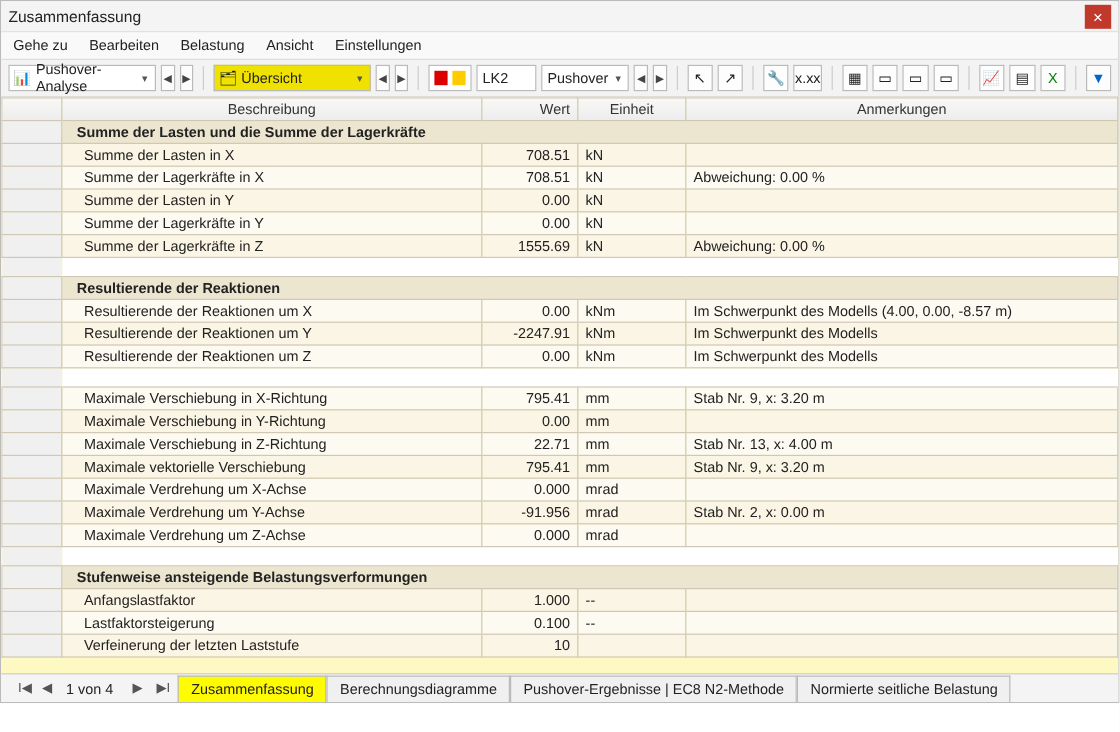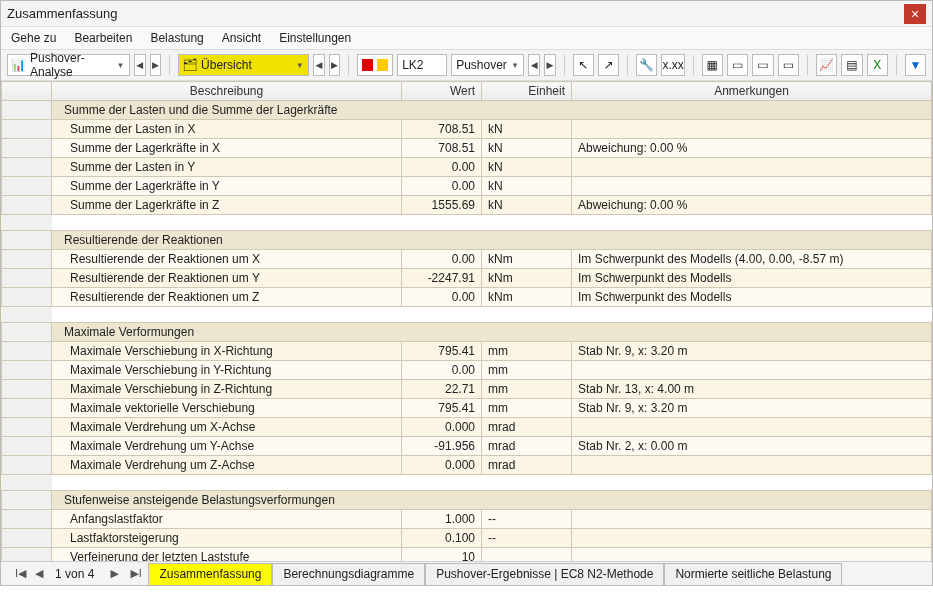--- a/index.html
+++ b/index.html
@@ -20,22 +20,22 @@
   .swatch { width:12px; height:12px; display:inline-block; }
   .icon-btn { width:26px; height:22px; border:1px solid #bbb; background:#fdfdfd; display:flex; align-items:center; justify-content:center; cursor:pointer; font-size:12px; }
   .dd-pusho { width:150px; }
   .dd-over { width:160px; }
   .grid { flex:1; overflow:auto; background:#fef9c3; }
   table { border-collapse:collapse; width:100%; }
   th, td { border:1px solid #d0c8b4; padding:2px 6px; height:16px; font-size:12px; white-space:nowrap; }
   th { background:linear-gradient(#f8f8f8,#ececec); font-weight:400; color:#333; text-align:center; }
   th.desc { width:350px; }
   th.wert { width:80px;text-align:right; }
-  th.einh { width:90px;text-align:right; }
-  tr.group td { background:#ece6d1; font-weight:400;padding-left:12px; }
+  th.einh { width:90px; }
+  tr.group td { background:#ece6d1; font-weight:700;padding-left:12px; }
   tr.data td { background:#fdfbf1; }
   tr.data:nth-child(even) td { background:#faf5e4; }
   tr.blank td { background:#fff; border-left:0; border-right:0; }
   td.col0 { width:50px; background:#f0f0f0 !important; border-right:1px solid #d0c8b4; }
   td.desc { padding-left:18px; }
   td.wert { text-align:right; }
   .footer { display:flex; align-items:center; border-top:1px solid #ccc; background:#f4f4f4; height:24px; }
   .footer .nav { display:flex; align-items:center; gap:4px; padding:0 8px; }
   .footer .nav button { border:0; background:transparent; cursor:pointer; font-size:11px; color:#555; width:16px; }
   .footer .tabs { display:flex; height:100%; }
@@ -192,24 +192,20 @@
             <td class="col0"></td>
             <td class="desc">Resultierende der Reaktionen um Z</td>
             <td class="wert">0.00</td>
             <td>kNm</td>
             <td>Im Schwerpunkt des Modells</td>
           </tr>
           <tr class="blank">
             <td class="col0"></td>
             <td colspan="4" style="height:14px"></td>
           </tr>
-          <tr class="group">
-            <td class="col0"></td>
-            <td colspan="4">Maximale Verformungen</td>
-          </tr>
           <tr class="data">
             <td class="col0"></td>
             <td class="desc">Maximale Verschiebung in X-Richtung</td>
             <td class="wert">795.41</td>
             <td>mm</td>
             <td>Stab Nr. 9, x: 3.20 m</td>
           </tr>
           <tr class="data">
             <td class="col0"></td>
             <td class="desc">Maximale Verschiebung in Y-Richtung</td>

